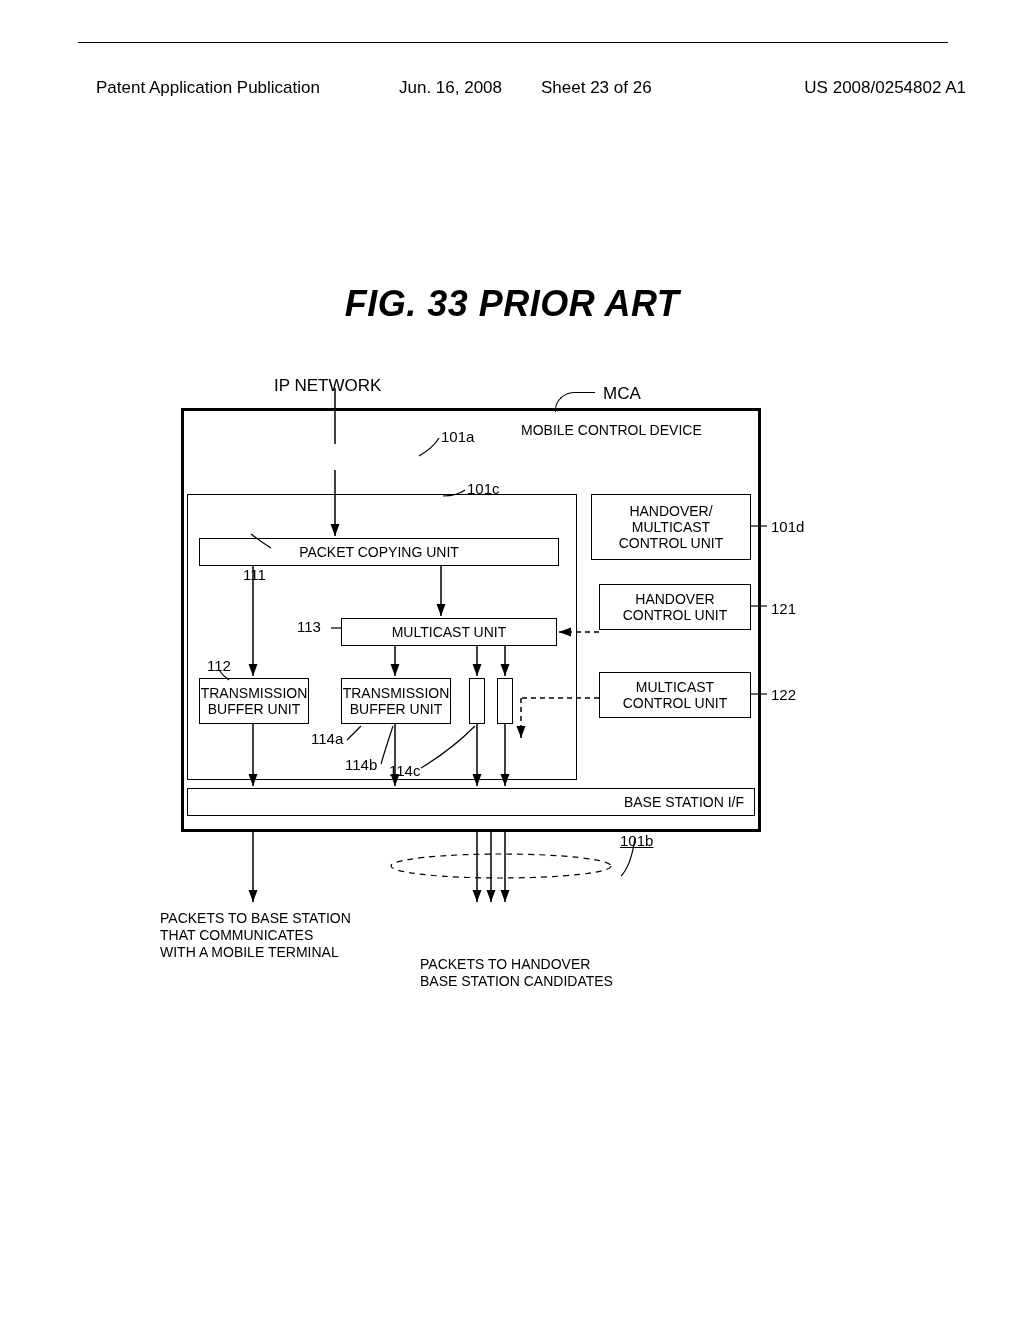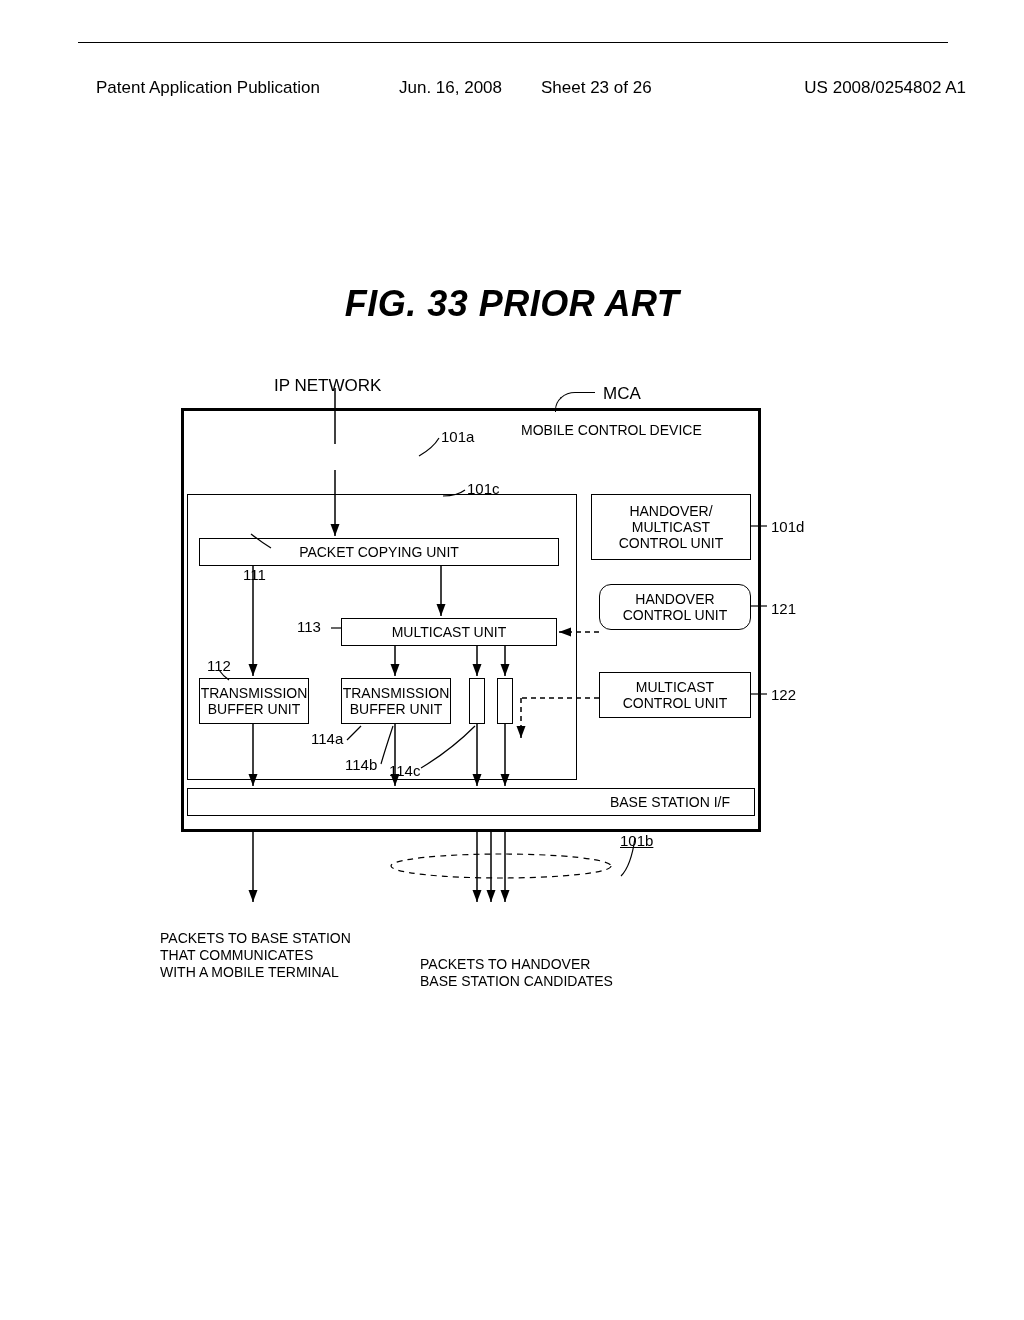--- a/index.html
+++ b/index.html
@@ -93,21 +93,21 @@
   .trans-data-label { position:absolute; left:196px; top:94px; width:196px; text-align:center; font-size:14px; line-height:1.15; }
   .packet-copy { left:18px; top:130px; width:360px; height:28px; }
   .multicast { left:160px; top:210px; width:216px; height:28px; }
   .tx-buf-1 { left:18px; top:270px; width:110px; height:46px; }
   .tx-buf-2 { left:160px; top:270px; width:110px; height:46px; }
   .mini-box1 { left:288px; top:270px; width:16px; height:46px; }
   .mini-box2 { left:316px; top:270px; width:16px; height:46px; }
   .ho-mc { left:410px; top:86px; width:160px; height:66px; }
   .ho-ctrl { left:418px; top:176px; width:152px; height:46px; }
   .mc-ctrl { left:418px; top:264px; width:152px; height:46px; }
-  .base-if { left:6px; top:380px; width:568px; height:28px; justify-content:flex-end; padding-right:24px; }
+  .base-if { left:6px; top:380px; width:568px; height:28px; justify-content:flex-end; padding-right:10px; }
 
   .ref { position:absolute; font-size:15px; }
   .r111 { left:62px; top:110px;margin-top:48px; }
   .r113 { left:116px; top:210px; }
   .r112 { left:26px; top:249px; }
   .r114a { left:130px; top:322px;text-align:center; }
   .r114b { left:164px; top:348px; }
   .r114c { left:208px; top:354px; }
   .r101a { left:260px; top:20px; }
   .r101c { left:286px; top:72px; }
@@ -163,21 +163,21 @@
   <div class="box tx-buf-1" style="white-space:pre-line;">TRANSMISSION
 BUFFER UNIT</div>
   <div class="box tx-buf-2" style="white-space:pre-line;">TRANSMISSION
 BUFFER UNIT</div>
   <div class="box mini-box1"></div>
   <div class="box mini-box2"></div>
 
   <div class="box ho-mc" style="white-space:pre-line;">HANDOVER/
 MULTICAST
 CONTROL UNIT</div>
-  <div class="box ho-ctrl" style="white-space:pre-line;border-radius:12px;">HANDOVER
+  <div class="box ho-ctrl" style="white-space:pre-line;">HANDOVER
 CONTROL UNIT</div>
   <div class="box mc-ctrl" style="white-space:pre-line;">MULTICAST
 CONTROL UNIT</div>
 
   <div class="box base-if">BASE STATION I/F</div>
 
   <span class="ref r111">111</span>
   <span class="ref r112">112</span>
   <span class="ref r113">113</span>
   <span class="ref r114a">114a</span>
@@ -252,18 +252,18 @@
   <line x1="72" y1="0" x2="72" y2="70" stroke="#000" stroke-width="1.5" marker-end="url(#arrow2)"></line>
   <line x1="296" y1="0" x2="296" y2="70" stroke="#000" stroke-width="1.5" marker-end="url(#arrow2)"></line>
   <line x1="310" y1="0" x2="310" y2="70" stroke="#000" stroke-width="1.5" marker-end="url(#arrow2)"></line>
   <line x1="324" y1="0" x2="324" y2="70" stroke="#000" stroke-width="1.5" marker-end="url(#arrow2)"></line>
 
   <ellipse cx="320" cy="34" rx="110" ry="12" fill="none" stroke="#000" stroke-width="1.2" stroke-dasharray="6 5"></ellipse>
 
   <path d="M440 44 q10 -10 14 -38" stroke="#000" fill="none" stroke-width="1.2"></path>
 </svg>
 
-<div class="abslabel out-left" style="white-space:pre-line;margin-top:20px;">PACKETS TO BASE STATION
+<div class="abslabel out-left" style="white-space:pre-line;">PACKETS TO BASE STATION
 THAT COMMUNICATES
 WITH A MOBILE TERMINAL</div>
 <div class="abslabel out-right" style="white-space:pre-line;margin-top:46px;">PACKETS TO HANDOVER
 BASE STATION CANDIDATES</div>
 <div class="r101b" style="position:absolute;">101b</div>
 
 </body></html>

